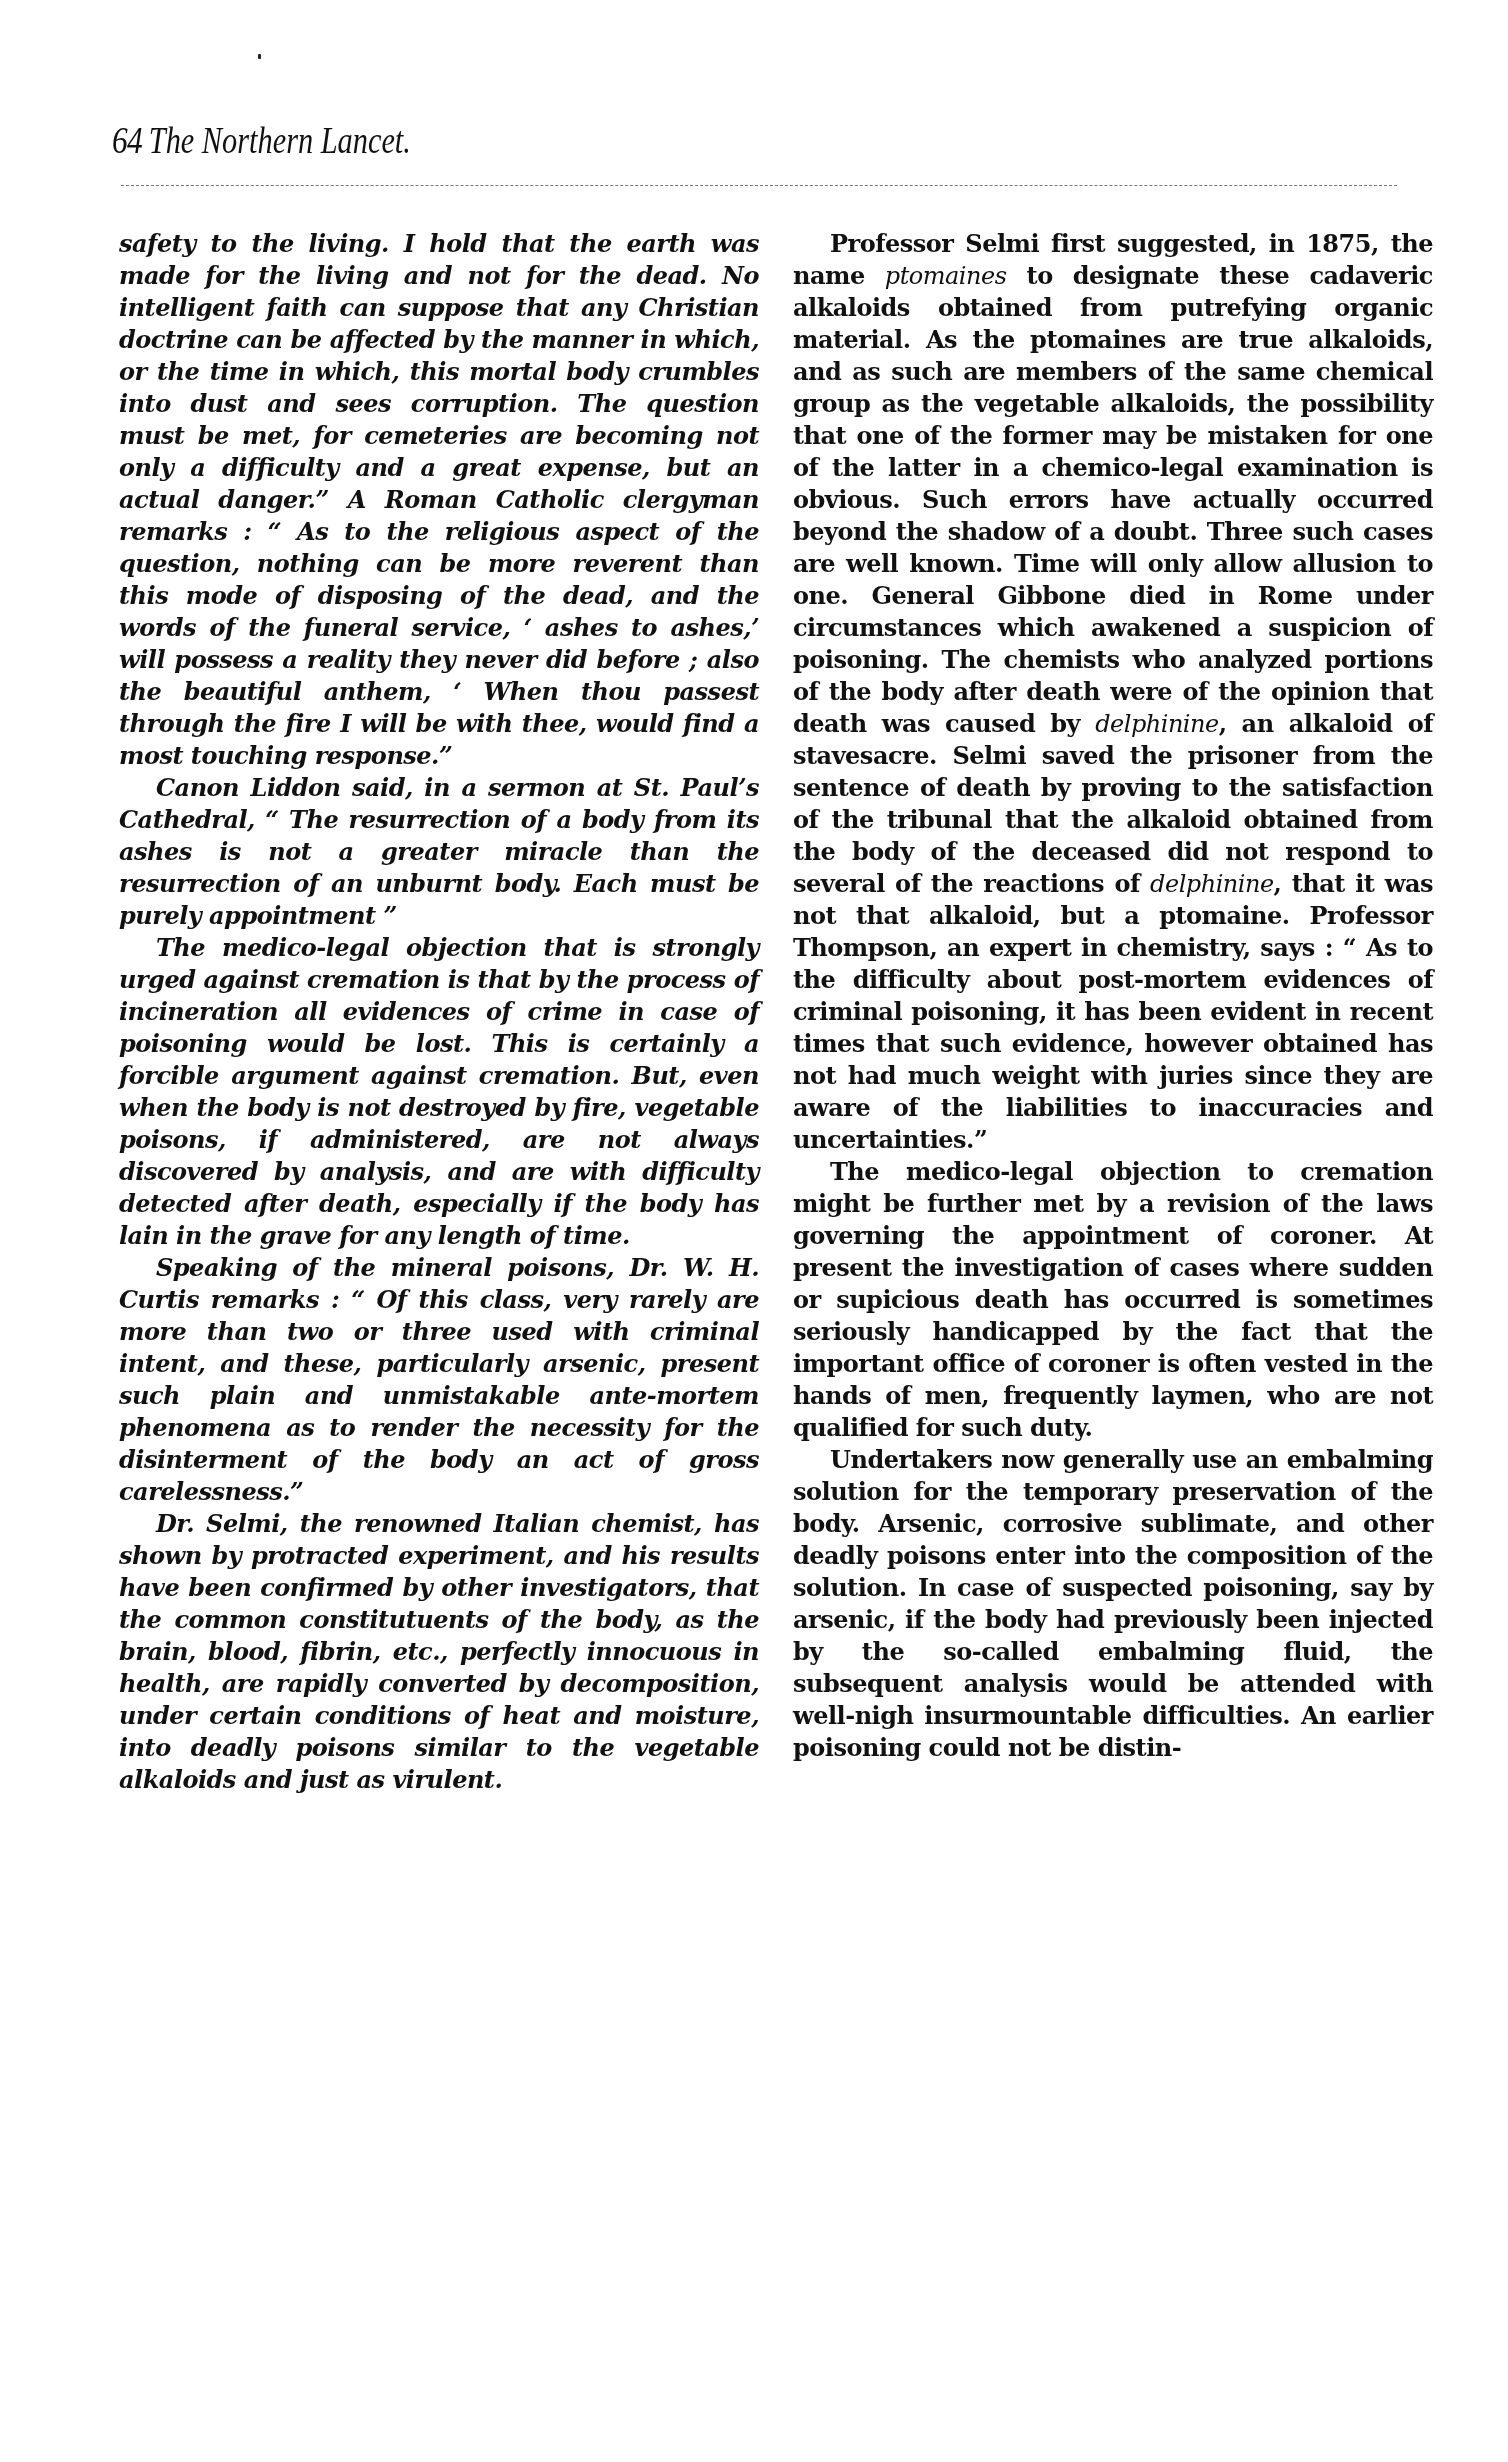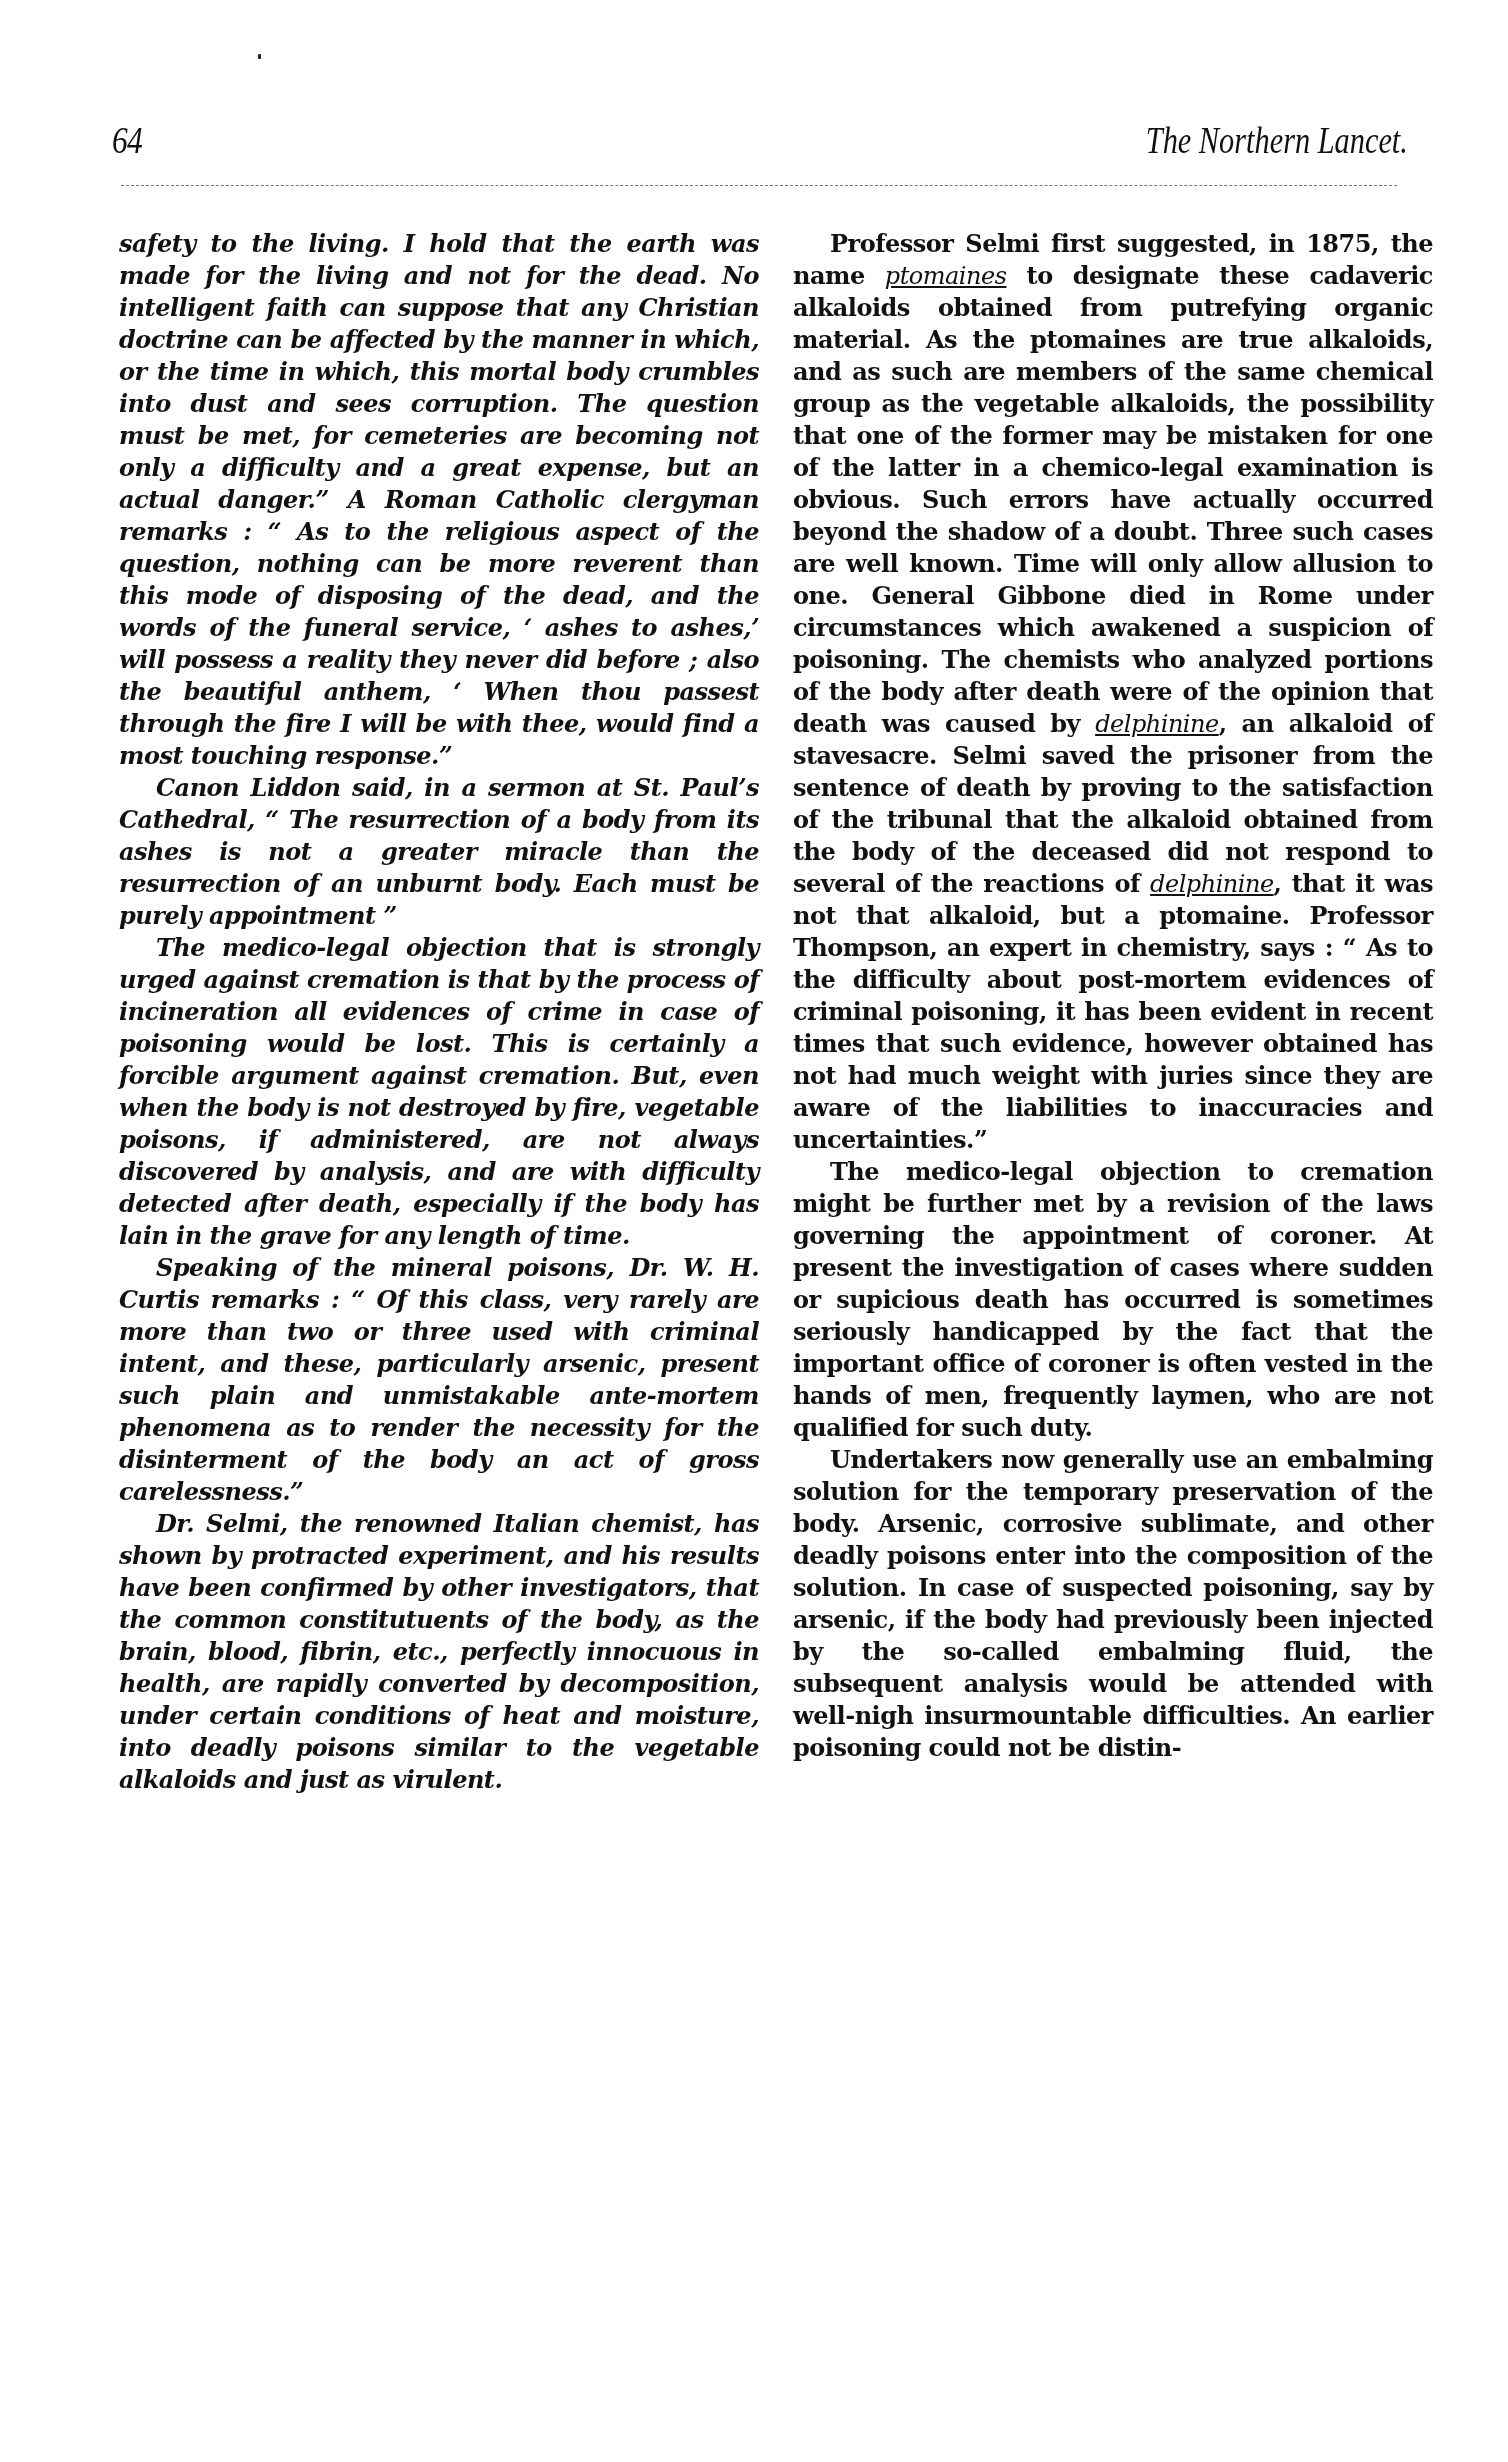--- a/index.html
+++ b/index.html
@@ -43,21 +43,21 @@
       font-size: 37px;
       letter-spacing: -0.9px;
       transform: scaleX(0.85);
       transform-origin: left top;
     }
     .journal-title {
       position: absolute;
       left: 8px;
       right: 0;
       top: 0;
-      text-align: right;
+      text-align: left;
       font-family: "Liberation Serif", serif;
       font-style: italic;
       font-size: 37px;
       letter-spacing: 0px;
     }
     .journal-title span {
       display: inline-block;
       transform: scaleX(0.82);
     }
     .header-rule {
@@ -87,21 +87,20 @@
     .column p {
       margin: 0;
       text-indent: 0;
     }
     .column p.indent {
       text-indent: 37px;
     }
     .column em {
       font-style: italic;
       font-weight: normal;
-      text-decoration: underline;
     }
   </style>
 </head>
 <body>
 
 <div class="page">
   <span class="speck" style="left:258px; top:54px;"></span>
 
   <div class="running-head">
     <div class="page-number">64</div>

